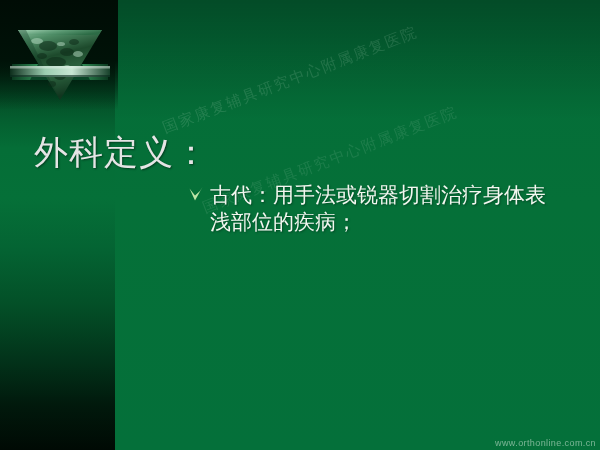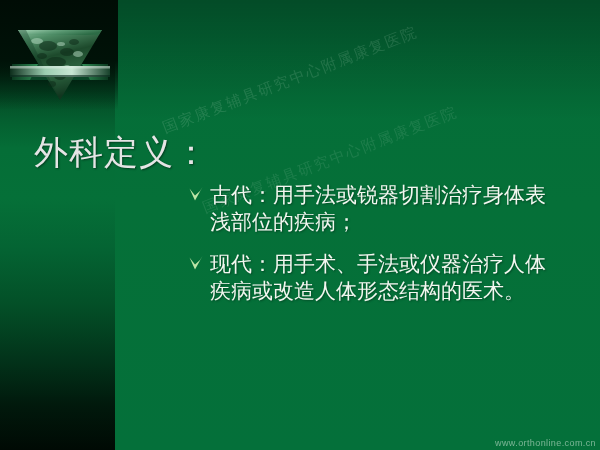--- a/index.html
+++ b/index.html
@@ -192,26 +192,18 @@
 
     <div class="bullet-row">
       <span class="bullet-mark">
         <svg width="16" height="20" viewBox="0 0 16 20" xmlns="http://www.w3.org/2000/svg">
           <path d="M1.5 4.5 L7.0 16.5 L14.5 3.0 L12.0 7.0 L7.0 11.5 Z" fill="#bfe6a8"></path>
         </svg>
       </span>
       <span>古代：用手法或锐器切割治疗身体表浅部位的疾病；</span>
     </div>
 
-    <div class="bullet-row">
-      <span class="bullet-mark">
-        <svg width="16" height="20" viewBox="0 0 16 20" xmlns="http://www.w3.org/2000/svg">
-          <path d="M1.5 4.5 L7.0 16.5 L14.5 3.0 L12.0 7.0 L7.0 11.5 Z" fill="#bfe6a8"></path>
-        </svg>
-      </span>
-      <span>现代：用手术、手法或仪器治疗人体疾病或改造人体形态结构的医术。</span>
-    </div>
 
   </div>
 
   <div class="ortho-url">www.orthonline.com.cn</div>
 
 </div>
 
 </body></html>

